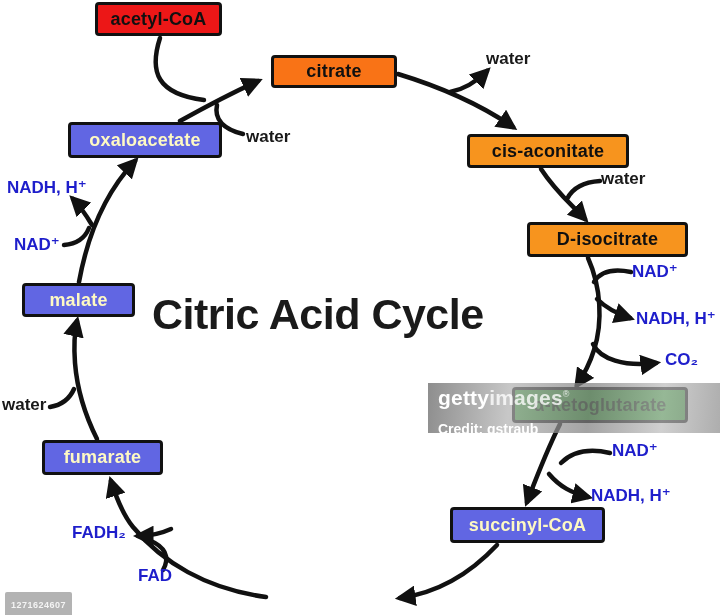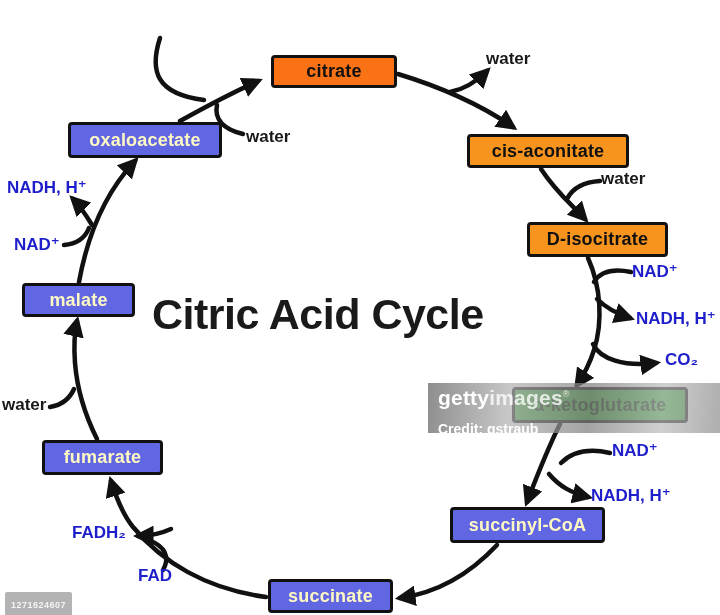--- a/index.html
+++ b/index.html
@@ -75,26 +75,26 @@
       <path d="M 97 439 C 84 413 77 388 75 363 C 74 349 74 334 77 321" marker-end="url(#ah)"></path>
       <path d="M 50 407 C 62 405 70 398 74 389"></path>
       <path d="M 79 282 C 87 238 104 194 135 161" marker-end="url(#ah)"></path>
       <path d="M 64 245 C 77 244 85 238 89 228"></path>
       <path d="M 92 225 C 86 215 80 206 73 199" marker-end="url(#ah)"></path>
     </g>
   </svg>
 
   <div id="diagram-title">Citric Acid Cycle</div>
 
+  <div class="node" style="left: 95px; top: 2px; width: 127px; height: 34px; background-color: rgb(236, 23, 23);">acetyl-CoA</div>
   <div class="node" style="left: 271px; top: 55px; width: 126px; height: 33px; background-color: #f97316;">citrate</div>
   <div class="node" style="left: 467px; top: 134px; width: 162px; height: 34px; background-color: rgb(247, 148, 30);">cis-aconitate</div>
-  <div class="node" style="left: 527px; top: 222px; width: 141px; height: 35px; background-color: rgb(247, 148, 30);">D-isocitrate</div>
+  <div class="node" style="left: 527px; top: 222px; width: 161px; height: 35px; background-color: rgb(247, 148, 30);">D-isocitrate</div>
   <div class="node green" style="left: 512px; top: 387px; width: 176px; height: 36px; background-color: rgb(60, 174, 60);">α-ketoglutarate</div>
   <div class="node blue" style="left: 450px; top: 507px; width: 155px; height: 36px; background-color: rgb(97, 102, 227); text-align: center;">succinyl-CoA</div>
-  <div class="node blue" style="left: 268px; top: 579px; width: 125px; height: 34px; background-color: rgb(97, 102, 227);">succinate</div>
   <div class="node blue" style="left: 42px; top: 440px; width: 121px; height: 35px; background-color: rgb(97, 102, 227);">fumarate</div>
   <div class="node blue" style="left: 22px; top: 283px; width: 113px; height: 34px; background-color: rgb(97, 102, 227);">malate</div>
   <div class="node blue" style="left: 68px; top: 122px; width: 154px; height: 36px; background-color: rgb(97, 102, 227);">oxaloacetate</div>
 
   <span class="lbl lbl-black" style="left:486px;top:49px">water</span>
   <span class="lbl lbl-black" style="left:246px;top:127px">water</span>
   <span class="lbl lbl-black" style="left:601px;top:169px">water</span>
   <span class="lbl lbl-black" style="left:2px;top:395px">water</span>
 
   <span class="lbl lbl-blue" style="left:7px;top:177px">NADH, H⁺</span>

